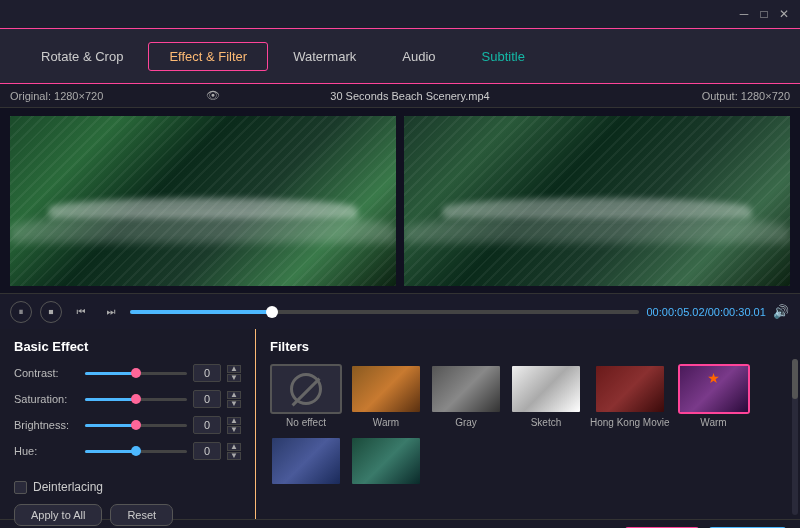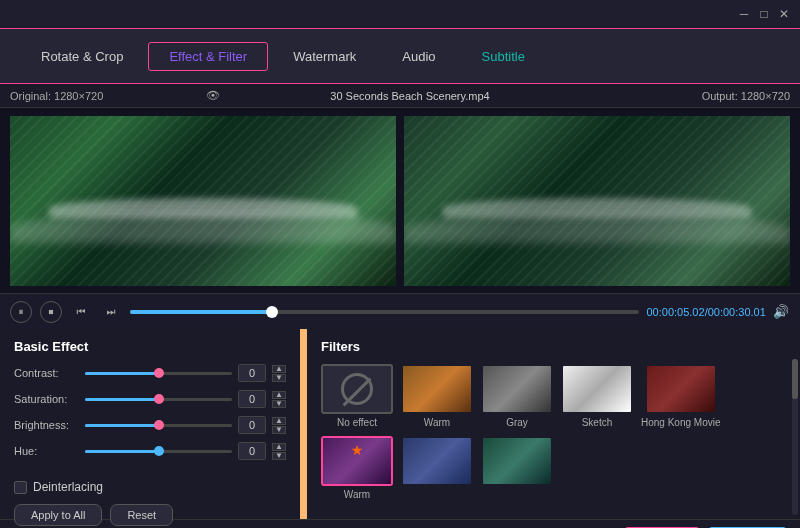--- a/index.html
+++ b/index.html
@@ -53,21 +53,21 @@
       padding: 6px 20px;
       cursor: pointer;
       font-size: 13px;
       color: #ccc;
       border: 1px solid transparent;
       margin-right: 4px;
       border-radius: 3px;
       white-space: nowrap;
     }
     .tab.active {
-      color: #8b5cf6;
+      color: #fdba74;
       border-color: #ff4499;
     }
     .tab.disabled {
       color: #14b8a6;
       cursor: default;
     }
 
     
     .video-area {
       background: #1a1a28;
@@ -201,23 +201,23 @@
 
     
     .bottom-panel {
       display: flex;
       height: 190px;
       background: #1a1a28;
     }
 
     
     .effect-panel {
-      width: 307px;
+      width: 256px;
       padding: 10px 14px;
-      border-right: 7px solid #fdba74;
+      border-right: 1px solid #fdba74;
     }
     .effect-title {
       font-size: 13px;
       font-weight: bold;
       color: #fff;
       margin-bottom: 10px;
     }
     .slider-row {
       display: flex;
       align-items: center;

